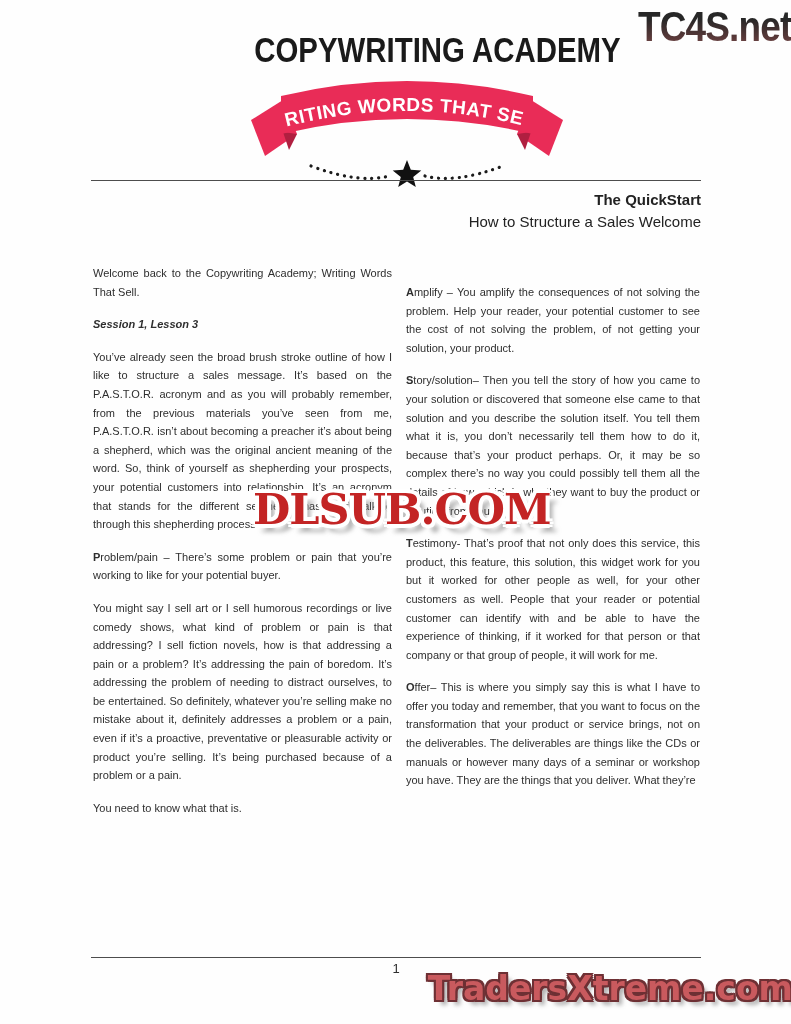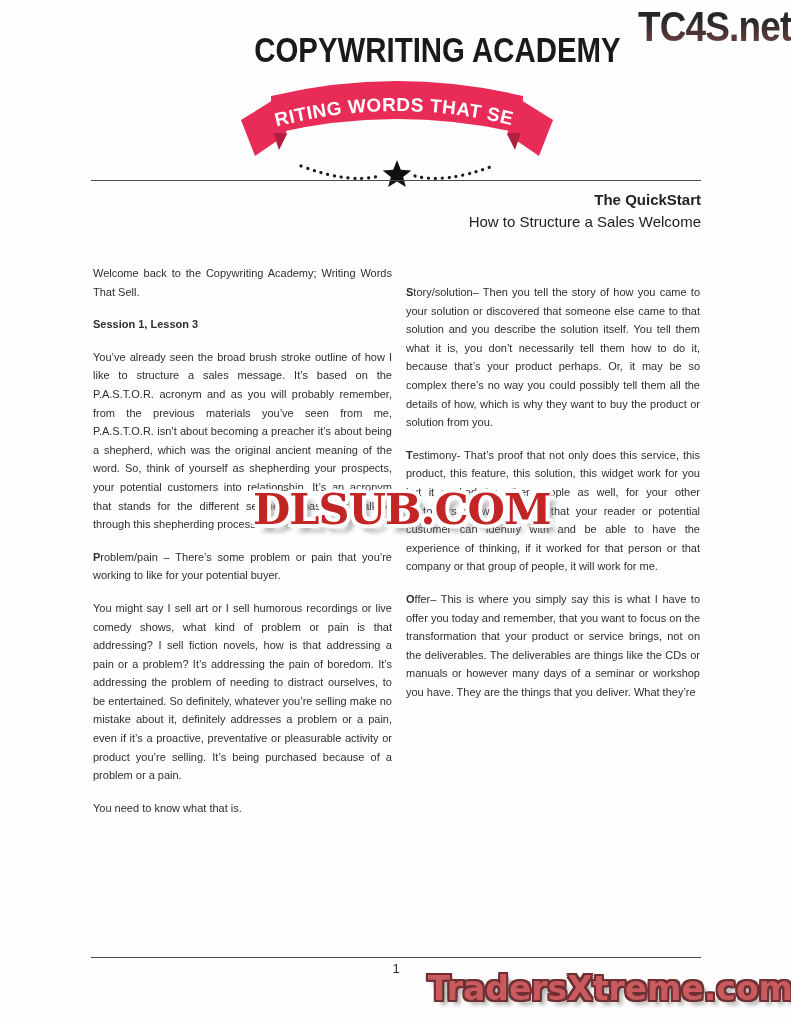--- a/index.html
+++ b/index.html
@@ -60,21 +60,21 @@
       -2px 0 0 #6e3034, 2px 0 0 #6e3034, 0 -2px 0 #6e3034, 0 2px 0 #6e3034,
       5px 5px 4px rgba(110,110,110,0.55);
     z-index: 30;
   }
 
   
   .logo {
     position: absolute;
     left: 227px; top: 30px;
     width: 340px;
-    text-align: center;
+    text-align: right;
   }
   .brand {
     font-family: "Liberation Sans", sans-serif;
     font-weight: 700;
     font-size: 35px;
     letter-spacing: 0px;
     color: #1a1a1a;
     white-space: nowrap;
     transform: scaleX(0.84);
     transform-origin: center;
@@ -104,21 +104,21 @@
     position: absolute;
     font-size: 11px;
     line-height: 18.6px;
     text-align: justify;
     color: #2e2e2e;
   }
   .col p { margin-bottom: 14px; }
   .col-left { left: 93px; top: 264px; width: 299px; }
   .col-right { left: 406px; top: 283px; width: 294px; }
   .lead { font-weight: 700; }
-  .session-heading { font-weight: 700; text-align: left; }
+  .session-heading { font-weight: 700; text-align: left; font-style: italic; }
 
   
   .page-number {
     position: absolute;
     left: 91px; top: 961px; width: 610px;
     text-align: center;
     font-size: 13px;
     color: #2e2e2e;
   }
 </style>
@@ -162,20 +162,21 @@
   <div class="col col-left">
     <p>Welcome back to the Copywriting Academy; Writing Words That Sell.</p>
     <p class="session-heading">Session 1, Lesson 3</p>
     <p>You’ve already seen the broad brush stroke outline of how I like to structure a sales message. It’s based on the P.A.S.T.O.R. acronym and as you will probably remember, from the previous materials you’ve seen from me, P.A.S.T.O.R. isn’t about becoming a preacher it’s about being a shepherd, which was the original ancient meaning of the word. So, think of yourself as shepherding your prospects, your potential customers into relationship. It’s an acronym that stands for the different segments/phases of walking through this shepherding process.</p>
     <p><span class="lead">P</span><span>roblem/pain – There’s some problem or pain that you’re working to like for your potential buyer.</span></p>
     <p>You might say I sell art or I sell humorous recordings or live comedy shows, what kind of problem or pain is that addressing? I sell fiction novels, how is that addressing a pain or a problem? It’s addressing the pain of boredom. It’s addressing the problem of needing to distract ourselves, to be entertained. So definitely, whatever you’re selling make no mistake about it, definitely addresses a problem or a pain, even if it’s a proactive, preventative or pleasurable activity or product you’re selling. It’s being purchased because of a problem or a pain.</p>
     <p>You need to know what that is.</p>
   </div>
 
   <div class="col col-right">
+    <p><span class="lead">A</span><span>mplify – You amplify the consequences of not solving the problem. Help your reader, your potential customer to see the cost of not solving the problem, of not getting your solution, your product.</span></p>
     <p><span class="lead">S</span><span>tory/solution– Then you tell the story of how you came to your solution or discovered that someone else came to that solution and you describe the solution itself. You tell them what it is, you don’t necessarily tell them how to do it, because that’s your product perhaps. Or, it may be so complex there’s no way you could possibly tell them all the details of how, which is why they want to buy the product or solution from you.</span></p>
     <p><span class="lead">T</span><span>estimony- That’s proof that not only does this service, this product, this feature, this solution, this widget work for you but it worked for other people as well, for your other customers as well. People that your reader or potential customer can identify with and be able to have the experience of thinking, if it worked for that person or that company or that group of people, it will work for me.</span></p>
     <p><span class="lead">O</span><span>ffer– This is where you simply say this is what I have to offer you today and remember, that you want to focus on the transformation that your product or service brings, not on the deliverables. The deliverables are things like the CDs or manuals or however many days of a seminar or workshop you have. They are the things that you deliver. What they’re</span></p>
   </div>
 
   <div class="wm-dlsub">DLSUB.COM</div>
 
   <div class="rule rule-bottom"></div>
   <div class="page-number">1</div>
   <div class="wm-traders">TradersXtreme.com</div>

